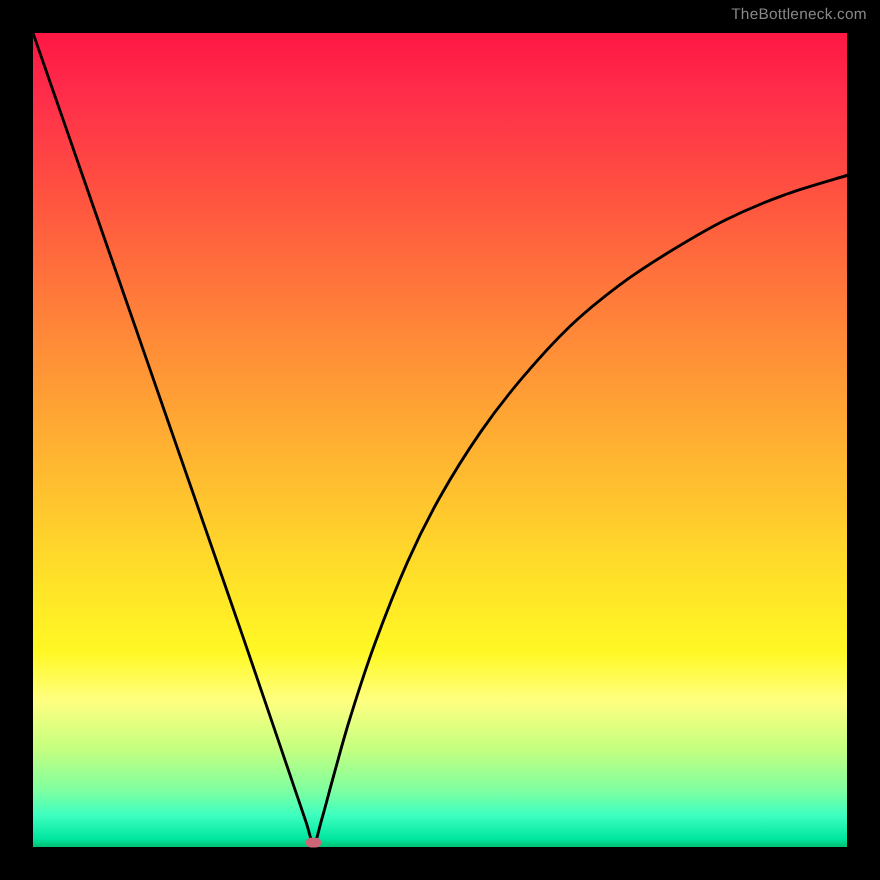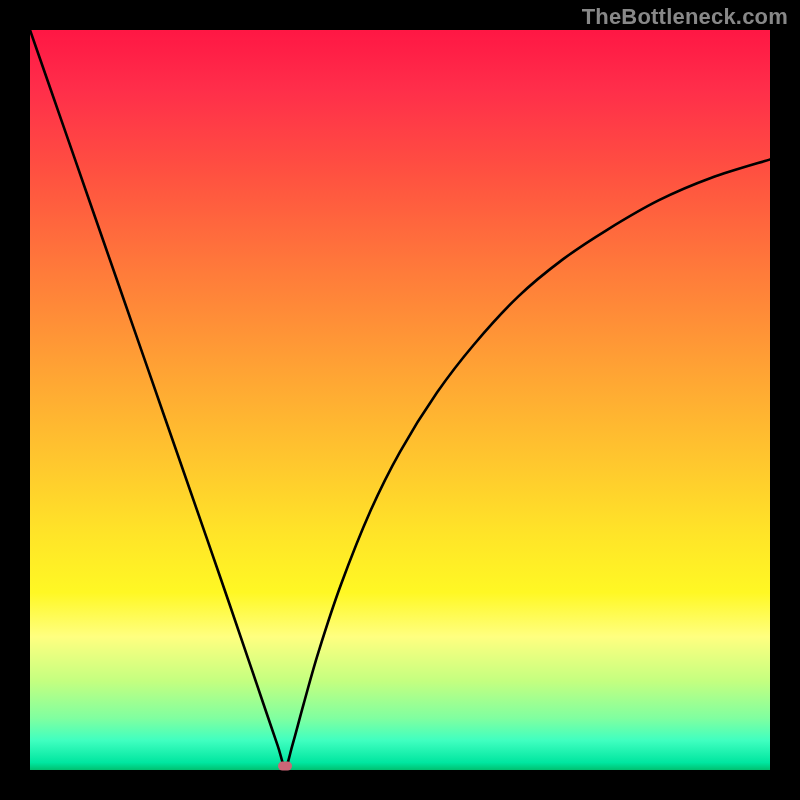--- a/index.html
+++ b/index.html
@@ -47,22 +47,22 @@
     left: 0;
     top: 0;
     width: 740px;
     height: 740px;
   }
   .watermark {
     position: absolute;
     top: 4px;
     right: 12px;
     color: #888888;
-    font-size: 22px;
-    font-weight: 700;
+    font-size: 14px;
+    font-weight: 400;
     letter-spacing: 0.2px;
   }
   .minimum-marker {
     position: absolute;
     width: 14px;
     height: 9px;
     background: #cc6677;
     border-radius: 5px;
     transform: translate(-50%, -50%);
   }

